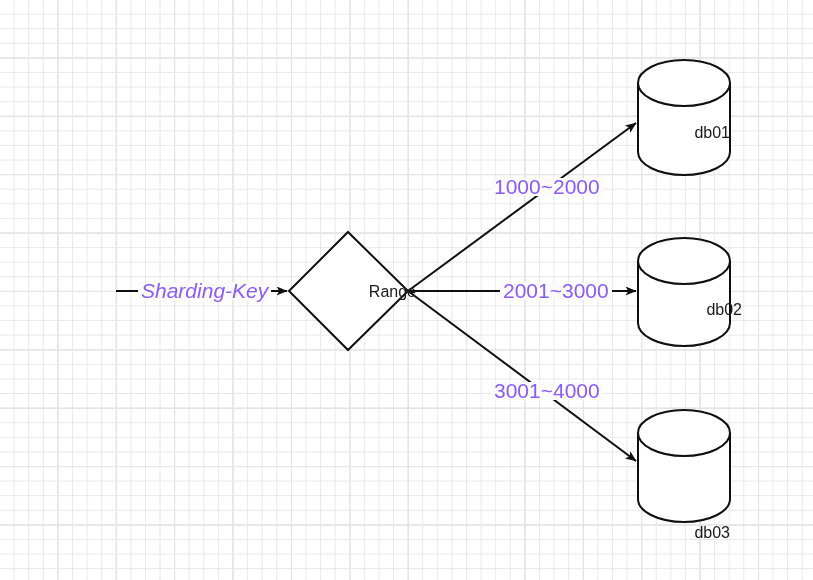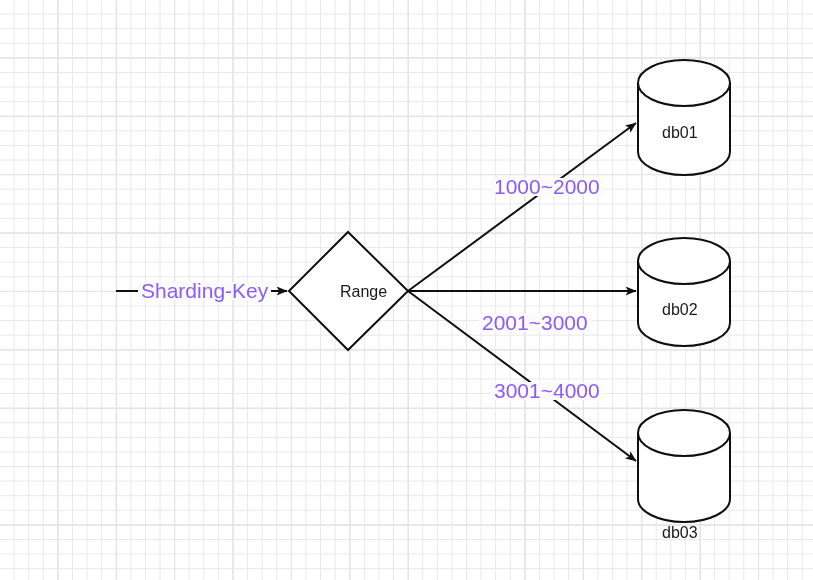--- a/index.html
+++ b/index.html
@@ -43,22 +43,21 @@
     white-space: nowrap;
     line-height: 18px;
     font-family: "Liberation Sans", sans-serif;
   }
   .node-label {
     position: absolute;
     font-size: 16px;
     color: #1a1a1a;
     white-space: nowrap;
     font-family: "Liberation Sans", sans-serif;
-    text-align: left;
-    padding-left: 24px;
+    text-align: right;
   }
 </style>
 </head>
 <body>
 
 <div id="canvas">
 
   <svg id="diagram-svg" width="813" height="580" viewBox="0 0 813 580">
     <defs>
       <marker id="arrowhead" markerWidth="11" markerHeight="9" refX="10.4" refY="4.5" orient="auto" markerUnits="userSpaceOnUse">
@@ -95,27 +94,27 @@
       <path d="M638,261 L638,323 A46,23 0 0,0 730,323 L730,261" fill="#ffffff" stroke="#0f0f0f" stroke-width="2"></path>
       <ellipse cx="684" cy="261" rx="46" ry="23" fill="#ffffff" stroke="#0f0f0f" stroke-width="2"></ellipse>
     </g>
 
     <g>
       <path d="M638,433 L638,499 A46,23 0 0,0 730,499 L730,433" fill="#ffffff" stroke="#0f0f0f" stroke-width="2"></path>
       <ellipse cx="684" cy="433" rx="46" ry="23" fill="#ffffff" stroke="#0f0f0f" stroke-width="2"></ellipse>
     </g>
   </svg>
 
-  <div class="edge-label" style="left:138px; top:282px;">Sharding-Key</div>
+  <div class="edge-label" style="left:138px; top:282px;font-style:italic;">Sharding-Key</div>
 
   <div class="node-label" style="left:316px; top:283px; width:100px;">Range</div>
 
   <div class="edge-label" style="left:491px; top:178px;">1000~2000</div>
 
-  <div class="edge-label" style="left:479px; top:282px;margin-top:32px;">2001~3000</div>
+  <div class="edge-label" style="left:500px; top:282px;">2001~3000</div>
 
   <div class="edge-label" style="left:491px; top:382px;text-align:center;">3001~4000</div>
 
   <div class="node-label" style="left:638px; top:124px; width:92px;">db01</div>
 
   <div class="node-label" style="left:638px; top:301px; width:104px;">db02</div>
 
   <div class="node-label" style="left:638px; top:476px; width:92px;margin-top:48px;">db03</div>
 
 </div>

